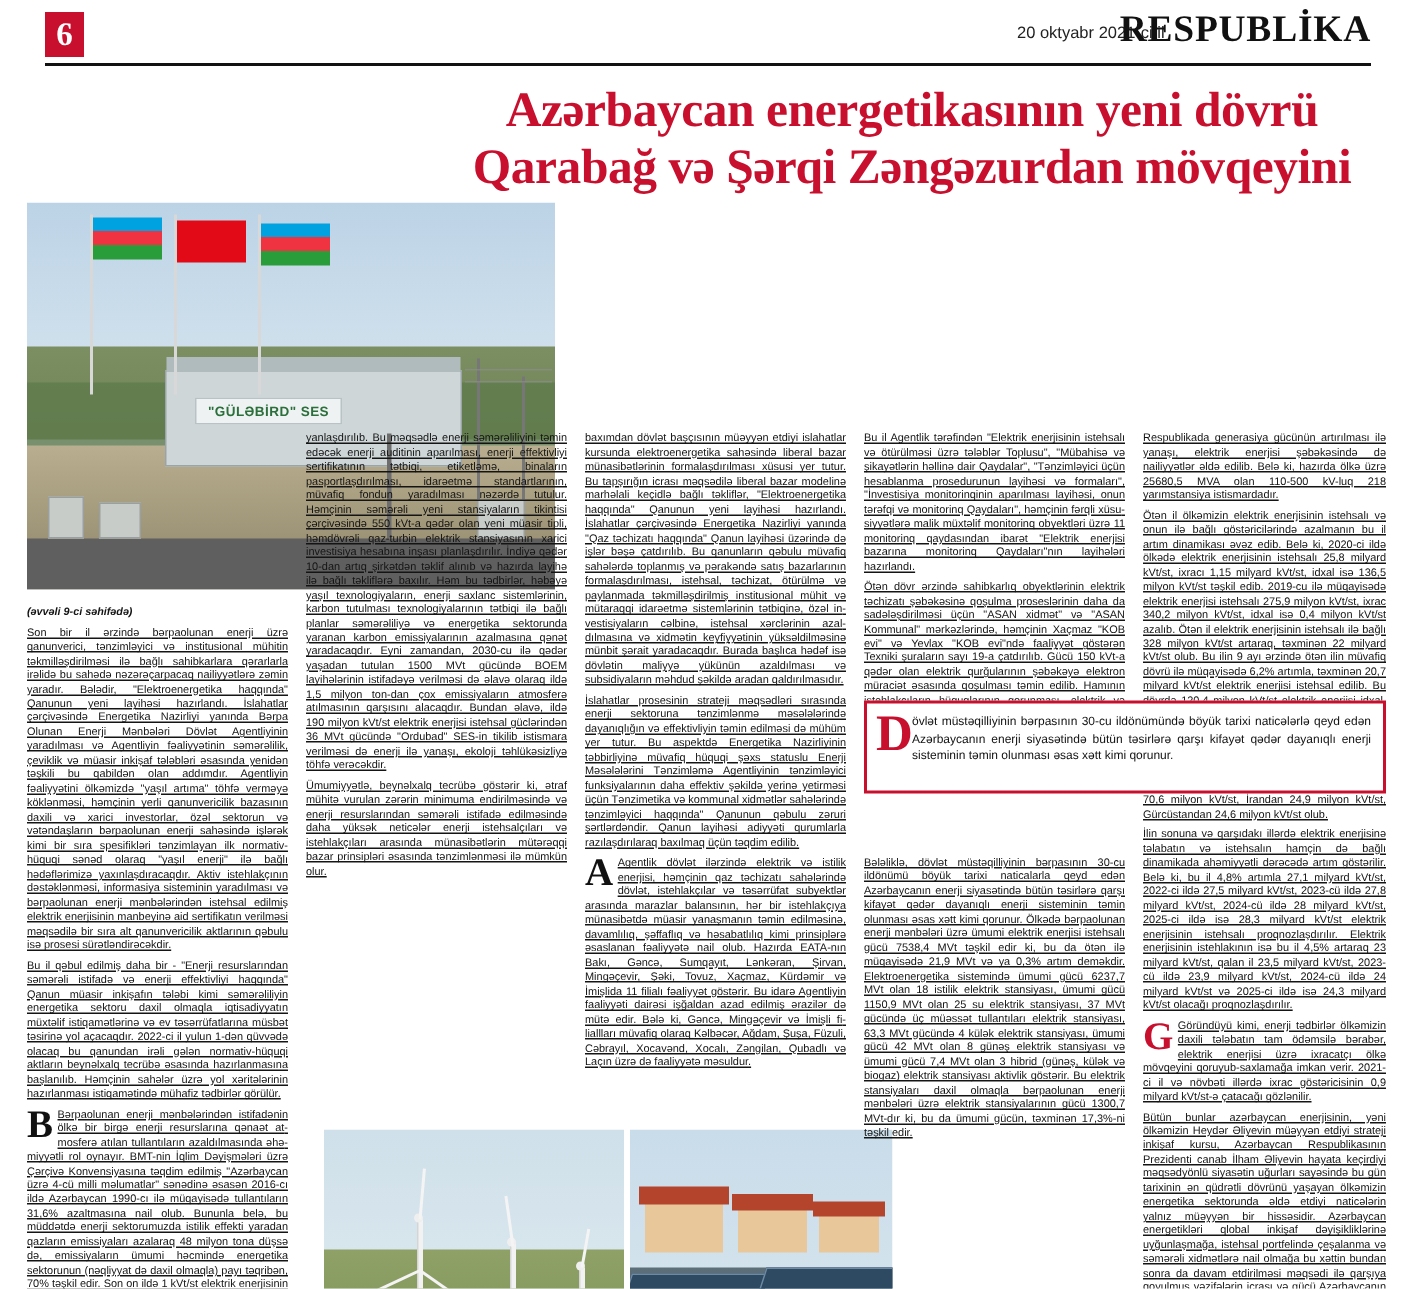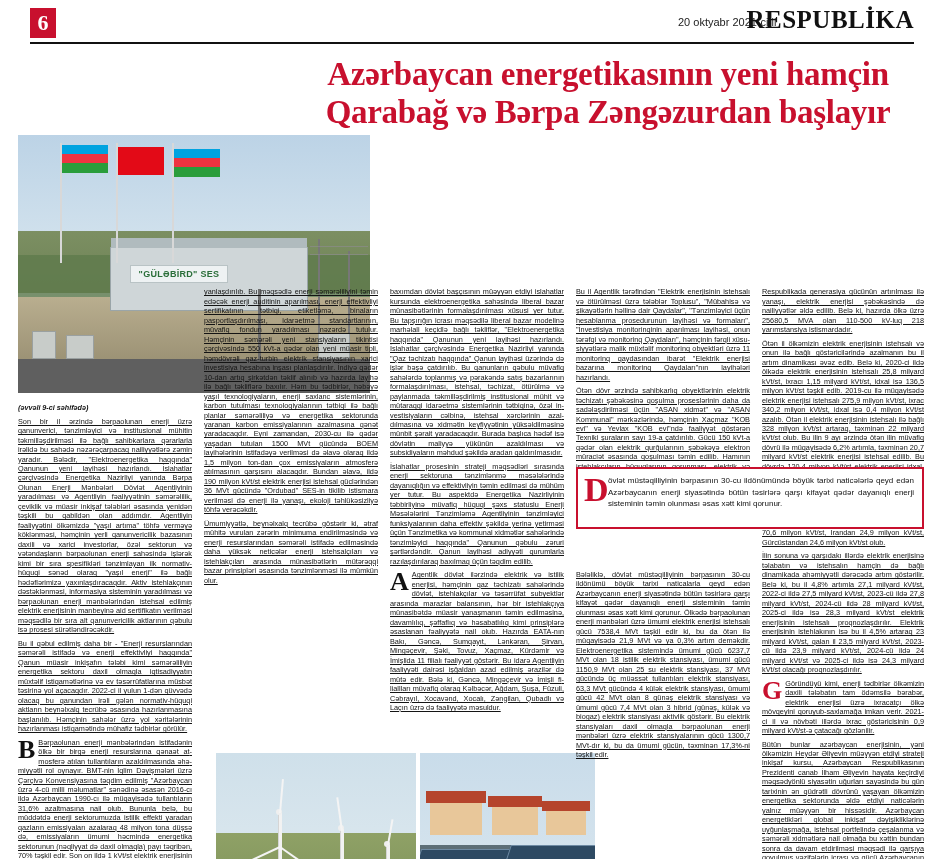--- a/index.html
+++ b/index.html
@@ -127,22 +127,22 @@
 <div class="page">
 
   <div class="masthead">
     <div class="page-num">6</div>
     <div class="issue-date">20 oktyabr 2021-ci il</div>
     <div class="paper-name">RESPUBLİKA</div>
     <div class="rule"></div>
   </div>
 
   <div class="headline">
-    <span class="l1">Azərbaycan energetikasının yeni hamçin</span>
-    <span class="l2">Qarabağ və Bərpa Zəngəzurdan başlayır</span>
+    <span class="l1">Azərbaycan energetikasının yeni dövrü</span>
+    <span class="l2">Qarabağ və Şərqi Zəngəzurdan mövqeyini</span>
   </div>
 
   <div class="content">
 
     <div class="photo photo-main">
       <div class="ph-sky"></div>
       <div class="ph-hill"></div>
       <div class="ph-hill2"></div>
       <div class="ph-ground"></div>
       <div class="ph-road"></div>

